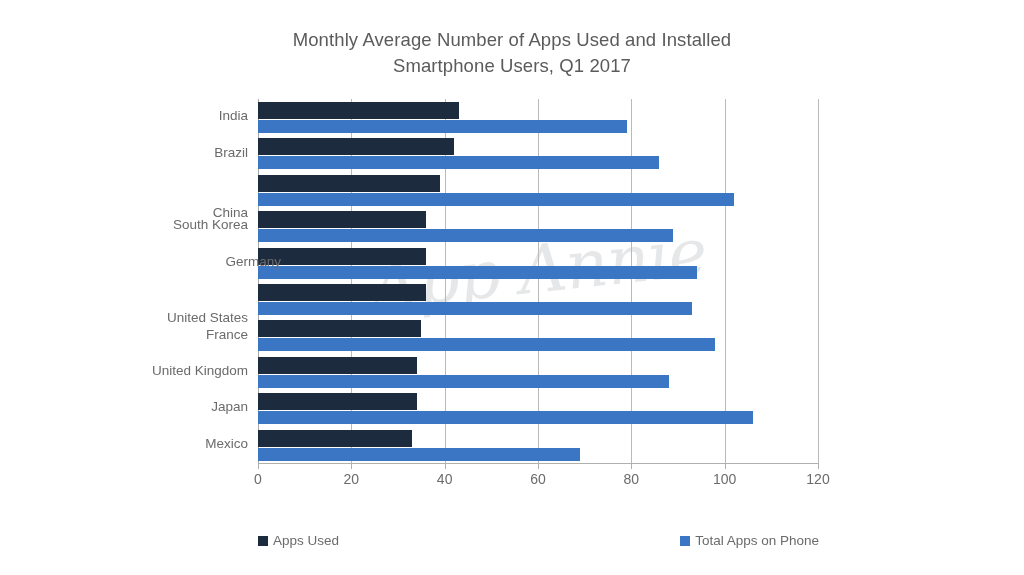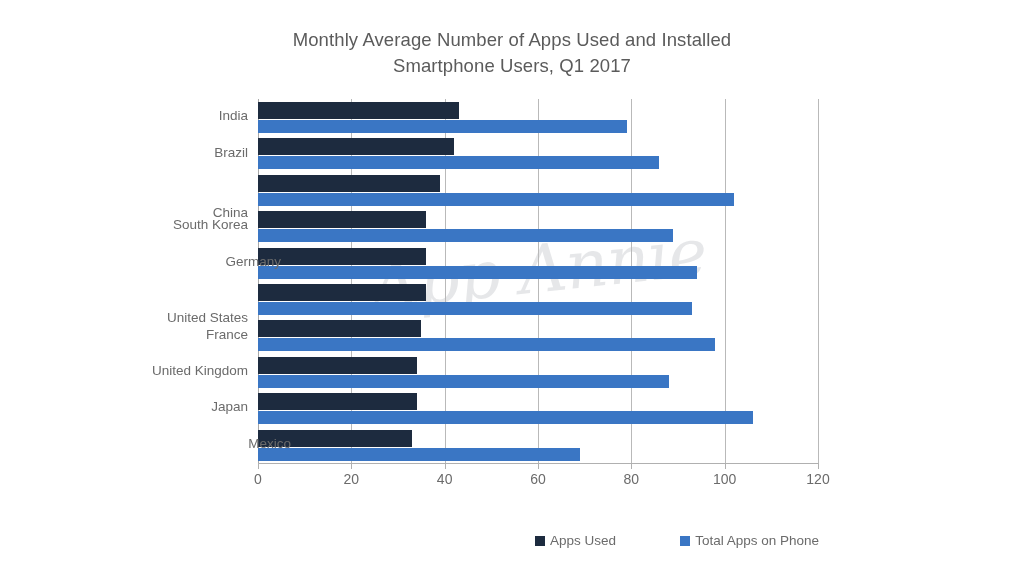--- a/index.html
+++ b/index.html
@@ -115,21 +115,21 @@
     color: #5b5b5b;
   }
 
   
   .legend {
     position: absolute;
     left: 258px;
     top: 530px;
     width: 561px;
     display: flex;
-    justify-content: flex-end;
+    justify-content: space-between;
     align-items: center;
     gap: 64px;
   }
   .legend-item {
     display: flex;
     align-items: center;
     gap: 5px;
     font-size: 13.5px;
     color: #6b6b6b;
   }
@@ -210,21 +210,21 @@
   <div id="cat-labels">
       <div class="cat-label-wrap" style="top: 105.2px;">India</div>
       <div class="cat-label-wrap" style="top: 141.6px;">Brazil</div>
       <div class="cat-label-wrap" style="top: 178px; margin-top: 24px;">China</div>
       <div class="cat-label-wrap" style="top: 214.4px;">South Korea</div>
       <div class="cat-label-wrap" style="top: 250.8px; padding-left: 33px;">Germany</div>
       <div class="cat-label-wrap" style="top: 287.2px; margin-top: 20px;">United States</div>
       <div class="cat-label-wrap" style="top: 323.6px;">France</div>
       <div class="cat-label-wrap" style="top: 360px;">United Kingdom</div>
       <div class="cat-label-wrap" style="top: 396.4px;">Japan</div>
-      <div class="cat-label-wrap" style="top: 432.8px; padding-left: 43px;">Mexico</div>
+      <div class="cat-label-wrap" style="top: 432.8px;">Mexico</div>
     </div>
   <div id="xtick-labels">
       <div class="xtick-label" style="left: 258px;">0</div>
       <div class="xtick-label" style="left: 351.333px;">20</div>
       <div class="xtick-label" style="left: 444.667px;">40</div>
       <div class="xtick-label" style="left: 538px;">60</div>
       <div class="xtick-label" style="left: 631.333px;">80</div>
       <div class="xtick-label" style="left: 724.667px;">100</div>
       <div class="xtick-label" style="left: 818px;">120</div>
     </div>

